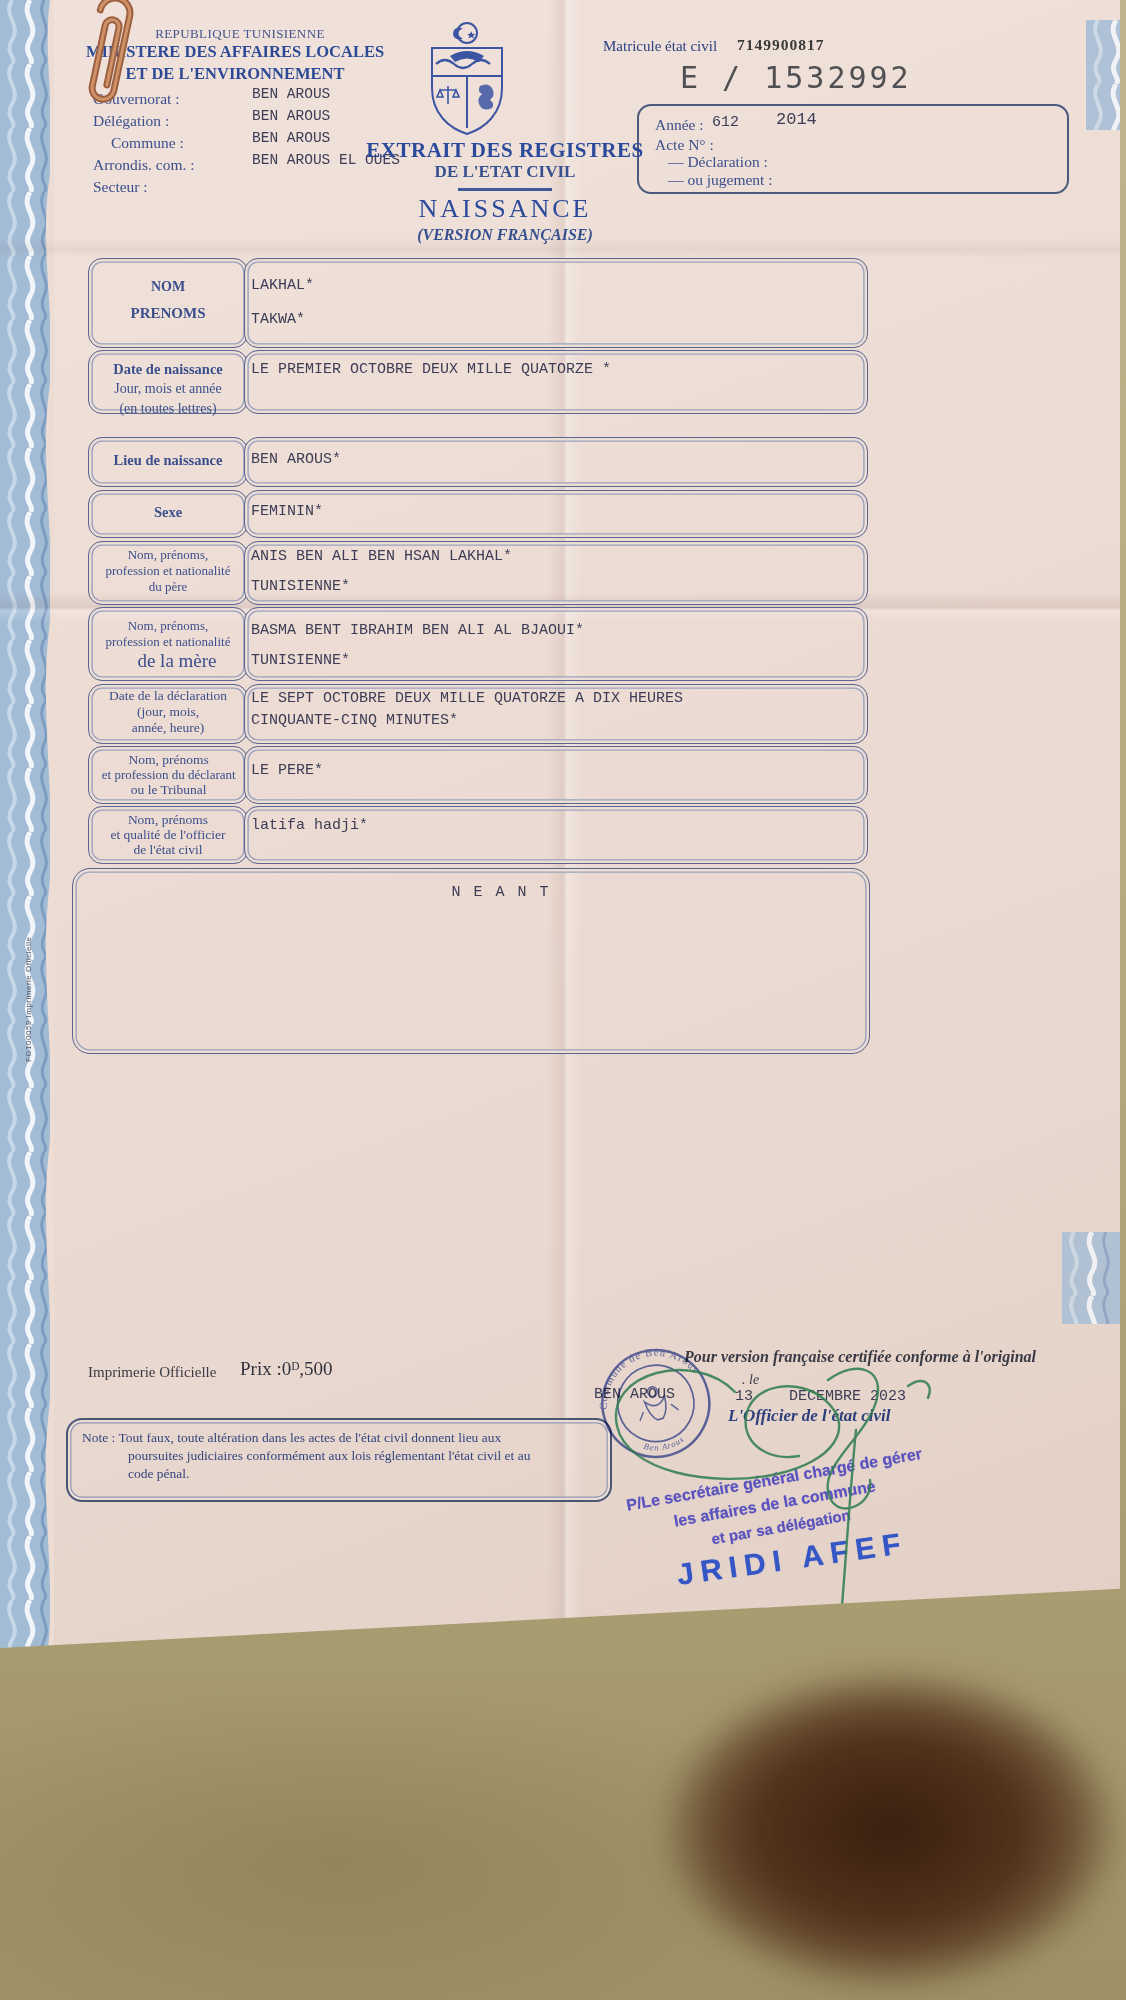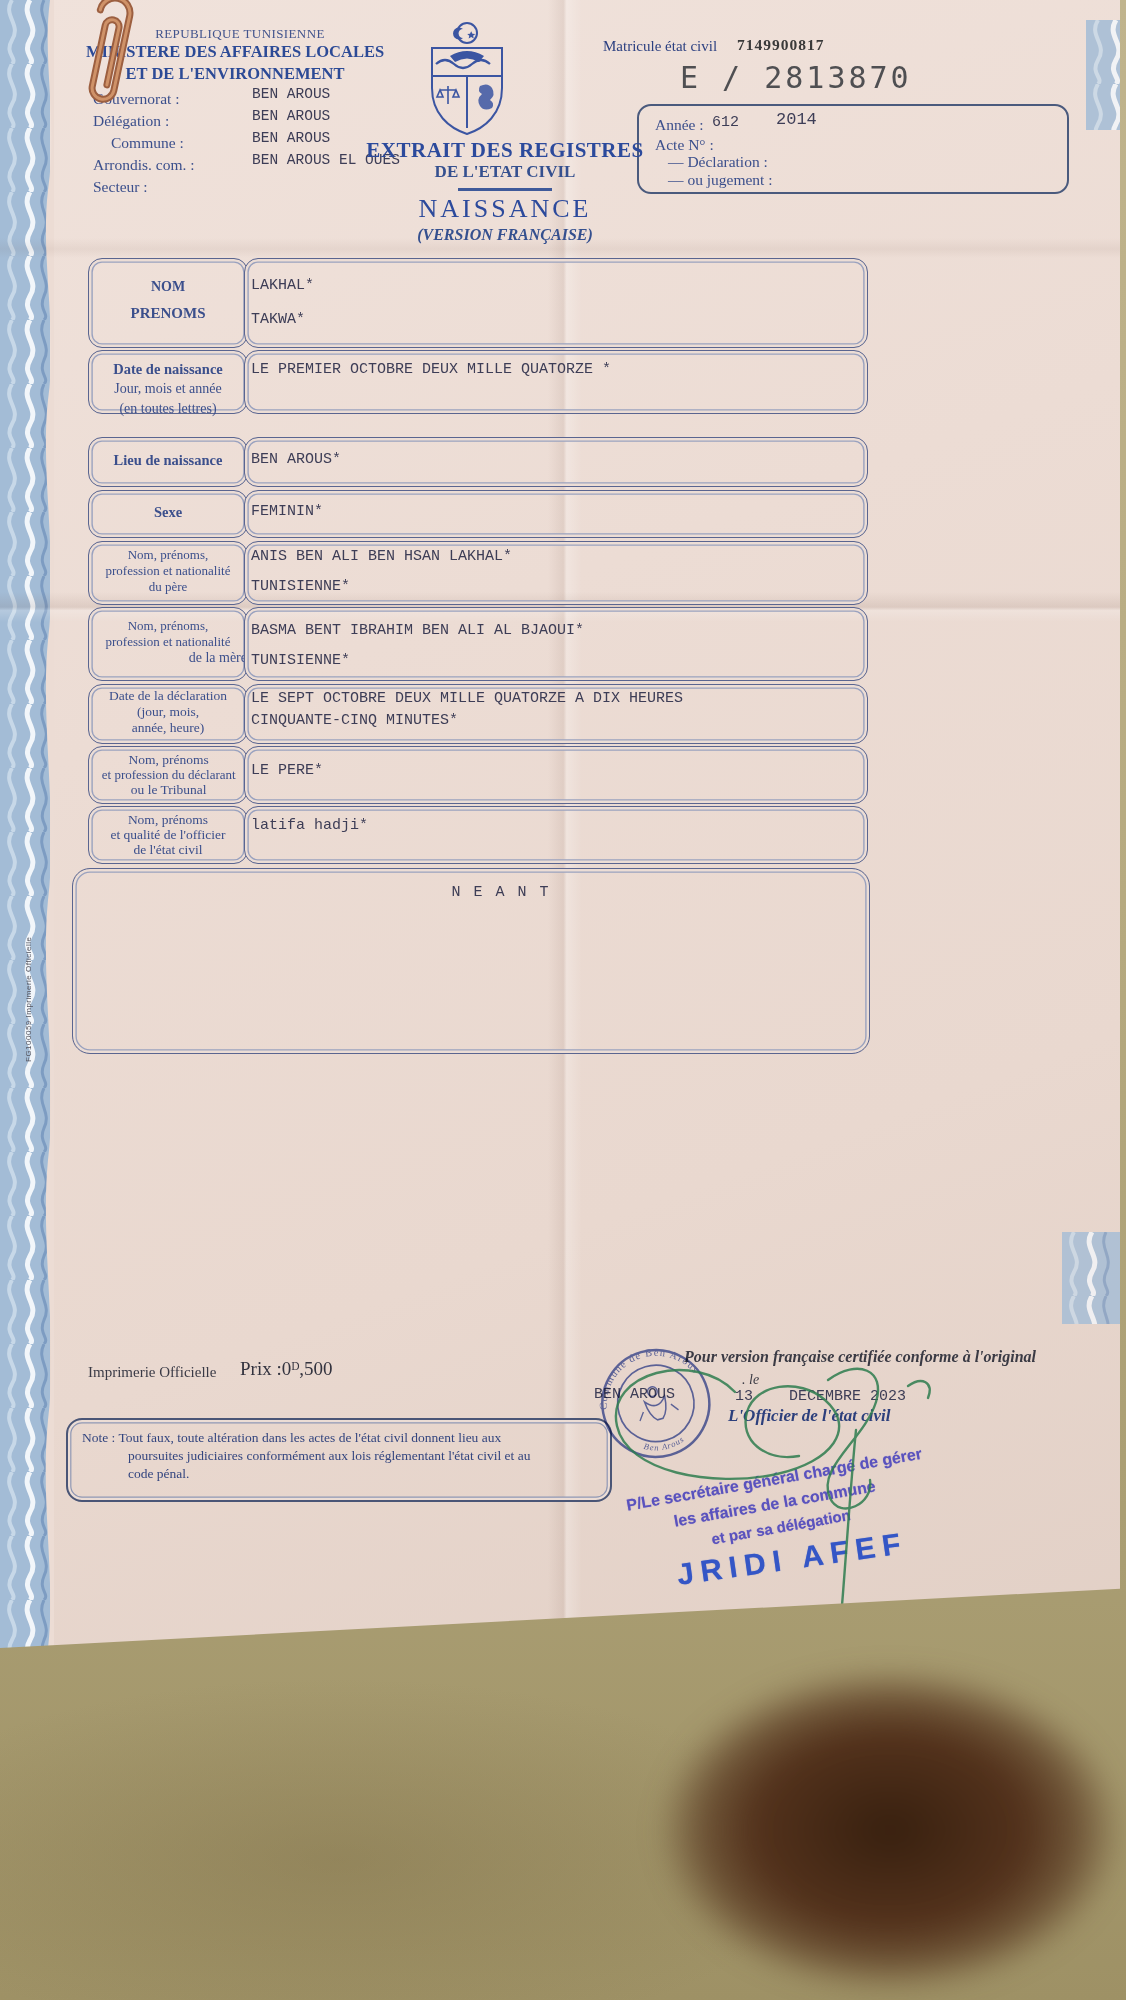--- a/index.html
+++ b/index.html
@@ -92,21 +92,21 @@
         <path d="M12,44 q9,-8 18,0 t18,0 t18,0" stroke-width="2.2"></path>
         <path d="M26,36 q17,-10 34,0 l-5,6 q-12,-7 -24,0 z" fill="#3b55a2" stroke="none"></path>
         <path d="M8,56 h70 M43,56 v52" stroke-width="2"></path>
         <path d="M24,66 v18 M16,70 h16 M16,70 l-3,7 h6 z M32,70 l-3,7 h6 z" stroke-width="1.6"></path>
         <path d="M56,66 q8,-4 12,2 q4,7 -2,12 q5,3 2,8 q-8,4 -12,-2 q-4,-7 2,-12 q-5,-3 -2,-8 z" fill="#3b55a2" stroke="none" opacity=".85"></path>
       </g>
     </svg>
 
     <div class="abs lblserif" style="left:603px;top:38px;font-size:15px;color:#2b3f80;text-align:right;">Matricule état civil</div>
     <div class="abs" style="left:737px;top:36px;font-size:15.5px;font-weight:bold;color:#3a3a3a;font-family:'Liberation Serif',serif;letter-spacing:1px;">7149900817</div>
-    <div class="abs" style="left:680px;top:60px;font-size:30px;color:#4f4f52;font-family:'DejaVu Sans Mono',monospace;letter-spacing:3px;">E /  2813870</div>
+    <div class="abs" style="left:680px;top:60px;font-size:30px;color:#4f4f52;font-family:'DejaVu Sans Mono',monospace;letter-spacing:3px;">E /  1532992</div>
 
     <div class="abs" style="left:637px;top:104px;width:428px;height:86px;border:2px solid #4a5a7d;border-radius:14px;"></div>
     <div class="abs typed" style="left:760px;top:110px;font-size:17px;background:transparent;margin-left:16px;">2014</div>
     <div class="abs lblserif" style="left:655px;top:116px;font-size:15.5px;">Année :</div>
     <div class="abs typed" style="left:712px;top:114px;font-size:15px;">612</div>
     <div class="abs lblserif" style="left:655px;top:136px;font-size:15.5px;">Acte N° :</div>
     <div class="abs lblserif" style="left:668px;top:153px;font-size:15.5px;">— Déclaration :</div>
     <div class="abs lblserif" style="left:668px;top:171px;font-size:15.5px;">— ou jugement :</div>
 
     <div class="abs ctr" style="left:335px;top:138px;width:340px;font-size:21px;font-weight:bold;color:#2c4a9c;font-family:'Liberation Serif',serif;letter-spacing:.5px;">EXTRAIT DES REGISTRES</div>
@@ -164,21 +164,21 @@
       <div class="rowvalue dbl">
         <div class="abs typed" style="left:6px;top:6px;font-size:15px;">ANIS BEN ALI BEN HSAN LAKHAL*</div>
         <div class="abs typed" style="left:6px;top:36px;font-size:15px;">TUNISIENNE*</div>
       </div>
     </div>
 
     <div class="abs" style="left:88px;top:607px;width:780px;height:72px;">
       <div class="rowlabel dbl">
         <div class="abs lblserif ctr" style="left:0;top:10px;width:100%;font-size:13px;">Nom, prénoms,</div>
         <div class="abs lblserif ctr" style="left:0;top:26px;width:100%;font-size:13px;">profession et nationalité</div>
-        <div class="abs lblserif ctr" style="left:0;top:42px;width:100%;font-size:14px;text-align:right;">de la mère</div>
+        <div class="abs lblserif ctr" style="left:9px;top:42px;width:100%;font-size:19px;">de la mère</div>
       </div>
       <div class="rowvalue dbl">
         <div class="abs typed" style="left:6px;top:14px;font-size:15px;">BASMA BENT IBRAHIM BEN ALI AL BJAOUI*</div>
         <div class="abs typed" style="left:6px;top:44px;font-size:15px;">TUNISIENNE*</div>
       </div>
     </div>
 
     <div class="abs" style="left:88px;top:684px;width:780px;height:58px;">
       <div class="rowlabel dbl">
         <div class="abs lblserif ctr" style="left:0;top:3px;width:100%;font-size:13.5px;">Date de la déclaration</div>

